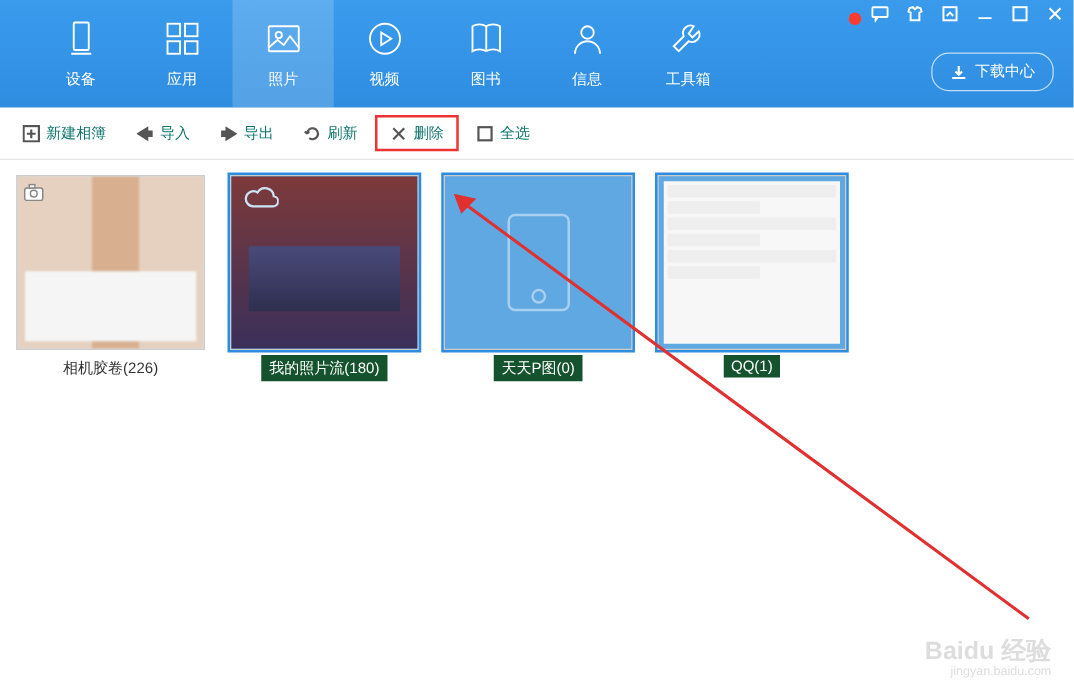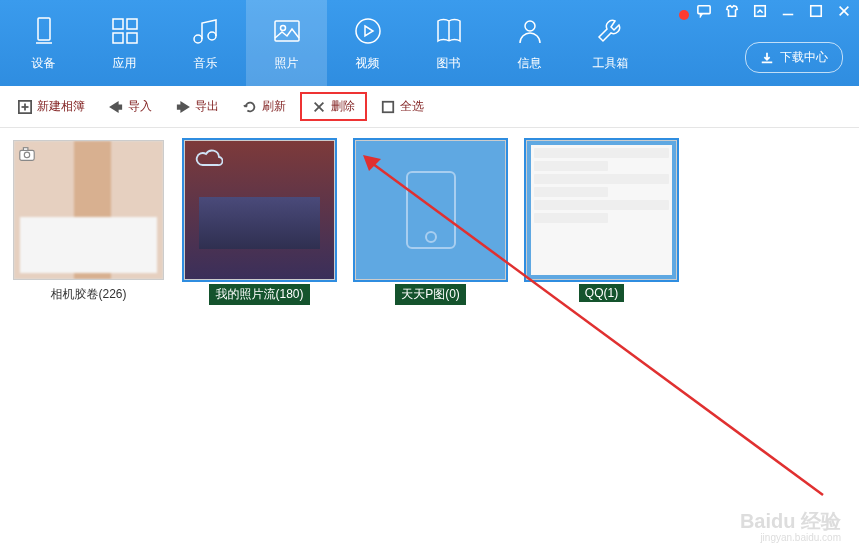--- a/index.html
+++ b/index.html
@@ -1,26 +1,26 @@
 <!DOCTYPE html>
 <html><head>
 <meta charset="utf-8">
 <style>
 *{margin:0;padding:0;box-sizing:border-box;font-family:"Microsoft YaHei",Arial,sans-serif}
 body{width:859px;height:553px;background:#fff;overflow:hidden;position:relative}
-.topbar{height:86px;background:linear-gradient(180deg,#3a9bed,#2f8de0);display:flex;align-items:flex-end;padding-left:3px;position:relative;color:#fff}
+.topbar{height:86px;background:linear-gradient(180deg,#3a9bed,#2f8de0);display:flex;align-items:flex-end;padding-left:24px;position:relative;color:#fff}
 .nav-item{width:81px;height:86px;display:flex;flex-direction:column;align-items:center;justify-content:center;cursor:pointer;font-size:12px;gap:8px}
 .nav-item.active{background:rgba(255,255,255,.18)}
 .nav-item svg{width:32px;height:32px;stroke:#fff;fill:none;stroke-width:1.5}
 .win-controls{position:absolute;top:4px;right:8px;display:flex;gap:14px;align-items:center}
 .win-controls svg{width:14px;height:14px;stroke:#fff;fill:none;stroke-width:1.8;cursor:pointer}
 .notify-dot{position:absolute;top:10px;right:170px;width:10px;height:10px;background:#ff3b30;border-radius:50%}
 .dl-btn{position:absolute;right:16px;top:42px;border:1px solid rgba(255,255,255,.7);padding:6px 14px;font-size:12px;color:#fff;cursor:pointer;display:flex;align-items:center;gap:6px;border-radius:14px}
 .dl-btn svg{width:14px;height:14px;stroke:#fff;fill:none;stroke-width:2}
-.toolbar{height:42px;border-bottom:1px solid #e5e5e5;display:flex;align-items:center;padding:0 8px;gap:4px;font-size:12px;color:#7f1d1d}
+.toolbar{height:42px;border-bottom:1px solid #e5e5e5;display:flex;align-items:center;padding:0 8px;gap:4px;font-size:12px;color:#0f766e}
 .tb-item{display:flex;align-items:center;gap:5px;padding:6px 10px;cursor:pointer}
 .tb-item svg{width:14px;height:14px;stroke:#555;fill:none;stroke-width:2}
 .tb-item.boxed{border:2px solid #e33;padding:4px 10px}
 .albums{padding:12px;display:flex;gap:18px;flex-wrap:wrap}
 .album{width:153px;display:flex;flex-direction:column;align-items:center;gap:4px}
 .thumb{width:151px;height:140px;border:1px solid #ccc;background:#ddd;position:relative;overflow:hidden}
 .thumb.sel{outline:2px solid #2f8de0;background:#5fa8e2}
 .album-label{font-size:12px;color:#333;padding:2px 6px}
 .album-label.sel{background:#14532d;color:#fff}
 .cam-ic{position:absolute;top:4px;left:4px;width:18px;height:18px;stroke:#888;fill:#fff;stroke-width:1.3}
@@ -53,28 +53,20 @@
   </div>
   <div class="nav-item">
     <svg viewBox="0 0 32 32">
         <rect x="4" y="4" width="10" height="10"></rect>
         <rect x="18" y="4" width="10" height="10"></rect>
         <rect x="4" y="18" width="10" height="10"></rect>
         <rect x="18" y="18" width="10" height="10"></rect>
       </svg>
     <span>应用</span>
   </div>
-  <div class="nav-item">
-    <svg viewBox="0 0 32 32">
-        <circle cx="8" cy="24" r="4"></circle>
-        <circle cx="22" cy="21" r="4"></circle>
-        <path d="M12 24V8l14-3v16"></path>
-      </svg>
-    <span>音乐</span>
-  </div>
   <div class="nav-item active">
     <svg viewBox="0 0 32 32">
         <rect x="4" y="6" width="24" height="20" rx="1"></rect>
         <circle cx="12" cy="13" r="2.5"></circle>
         <path d="M4 23l7-6 5 4 5-7 7 9"></path>
       </svg>
     <span>照片</span>
   </div>
   <div class="nav-item">
     <svg viewBox="0 0 32 32">

